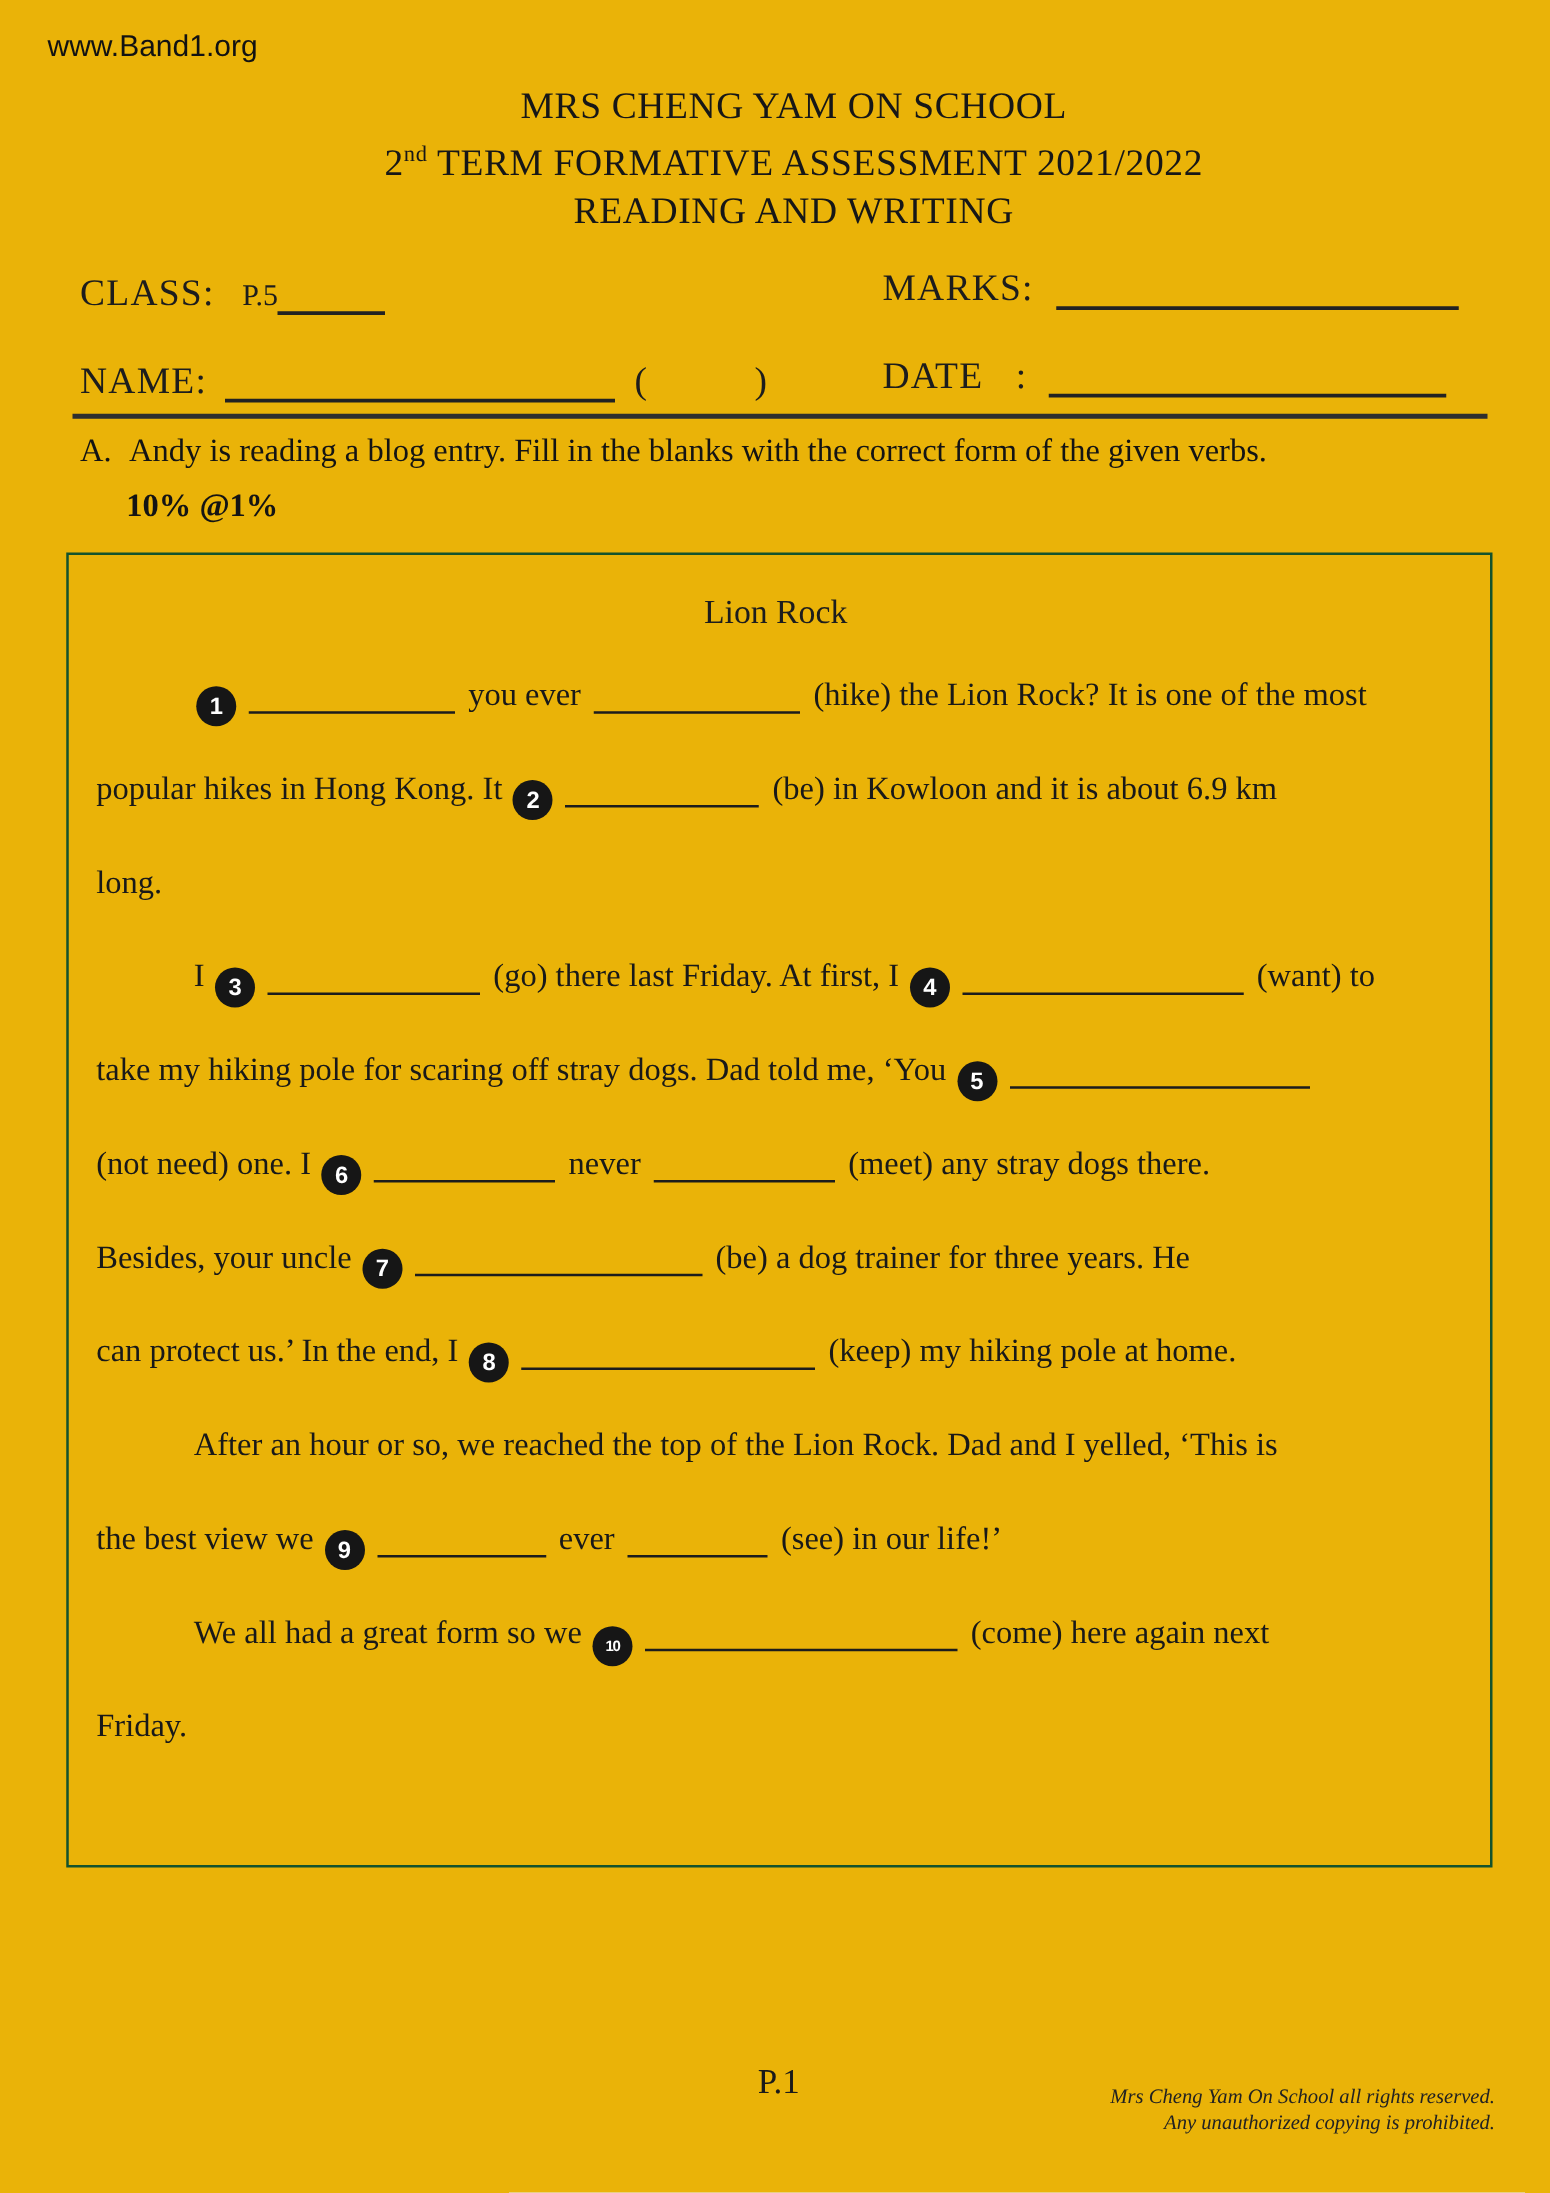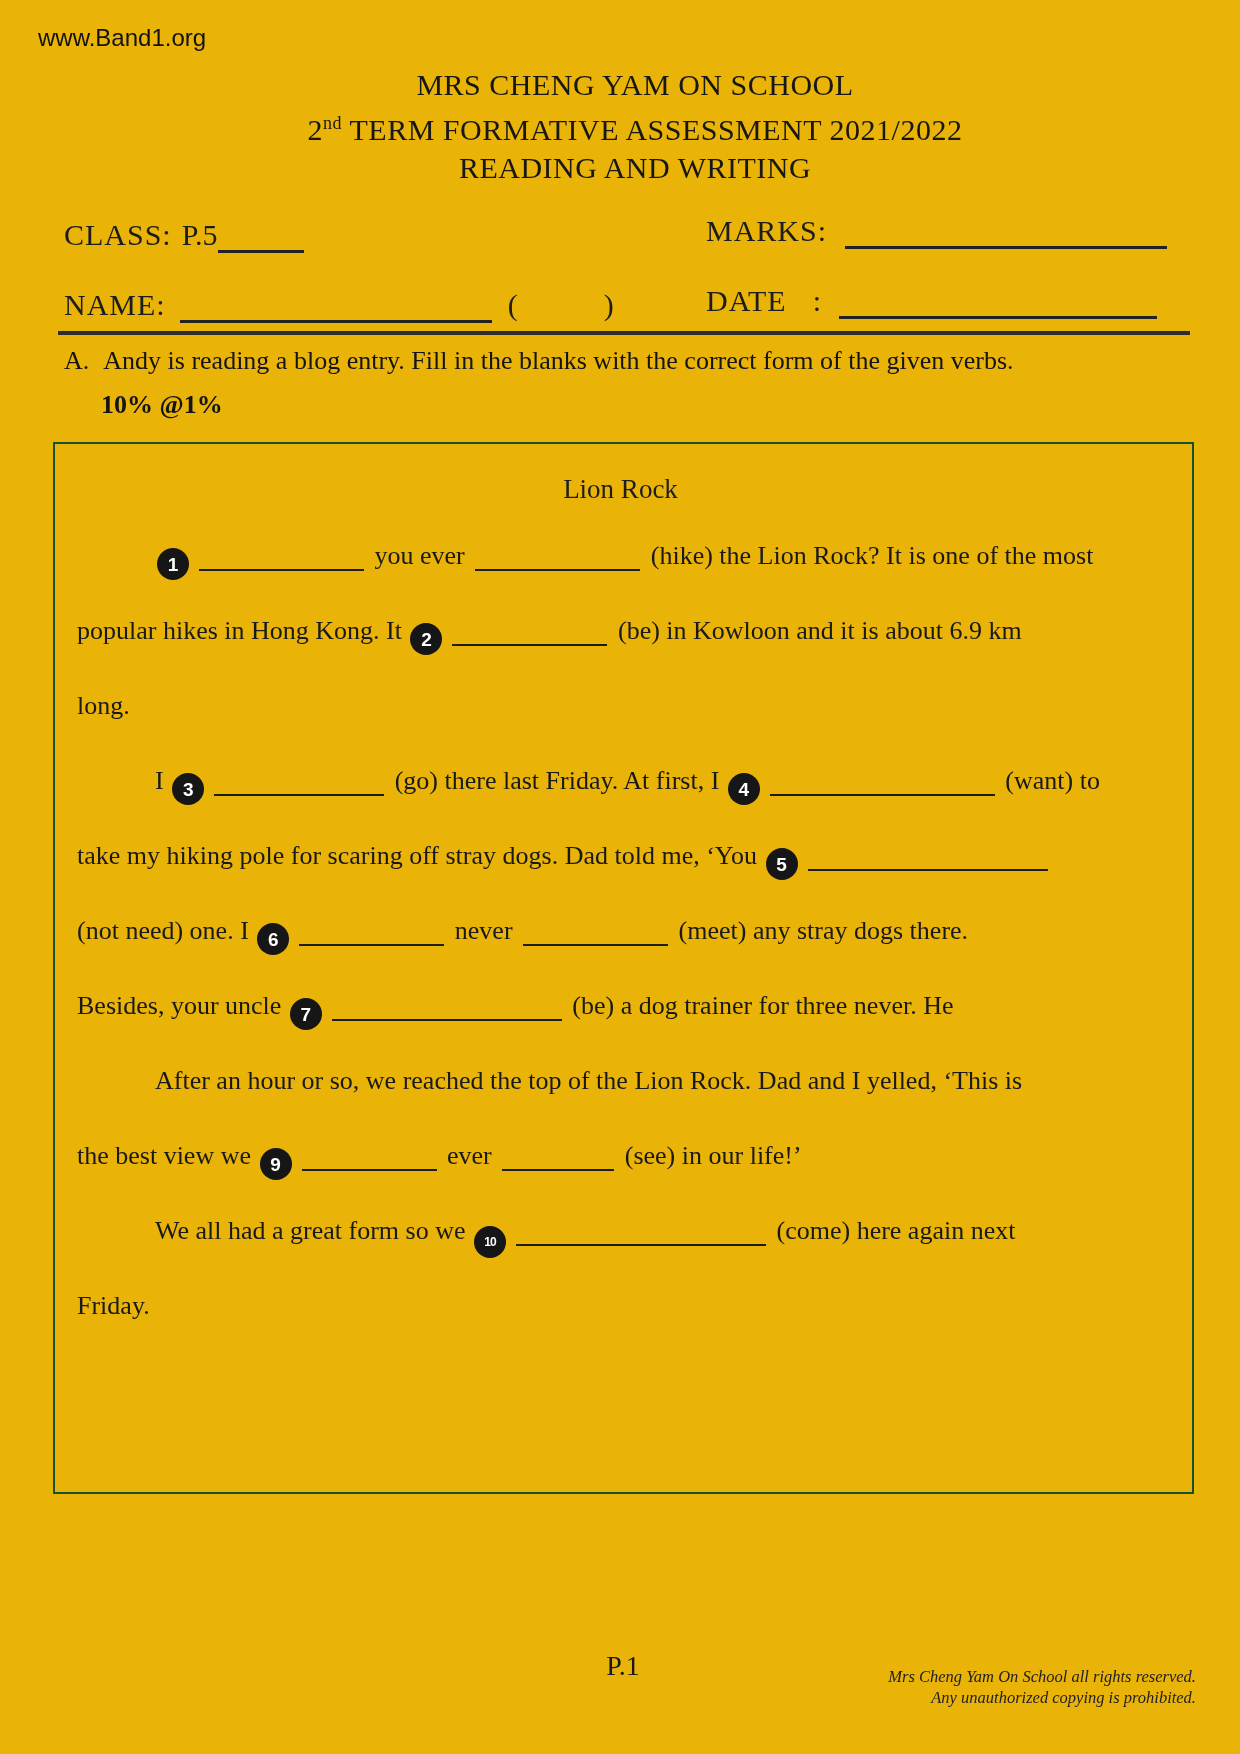--- a/index.html
+++ b/index.html
@@ -27,21 +27,21 @@
   .title-block sup{font-size:18px;}
   
   .info-label{font-size:30px;letter-spacing:1px;}
   .uline{
     display:inline-block;
     border-bottom:3px solid #222;
     height:24px;
     vertical-align:-8px;
   }
   .row-class{position:absolute;left:64px;top:218px;}
-  .row-class .value{margin-left:10px;font-size:30px;}
+  .row-class .value{margin-left:22px;font-size:24px;}
   .uline-class{width:86px;}
   .row-marks{position:absolute;left:706px;top:214px;}
   .uline-marks{width:322px;margin-left:18px;}
   .row-name{position:absolute;left:64px;top:288px;}
   .uline-name{width:312px;margin-left:14px;}
   .paren{font-size:30px;}
   .paren-open{margin-left:16px;}
   .paren-gap{display:inline-block;width:86px;}
   .row-date{position:absolute;left:706px;top:284px;}
   .row-date .colon{margin-left:26px;font-size:30px;}
@@ -151,21 +151,22 @@
 
   <div class="passage-box">
     <div class="passage-title">Lion Rock</div>
     <div>
         <div class="pline indent"><span class="badge">1</span><span class="blank" style="width: 165px;"></span><span class="ptext"> you ever </span><span class="blank" style="width: 165px;"></span><span class="ptext"> (hike) the Lion Rock? It is one of the most</span></div>
         <div class="pline"><span class="ptext">popular hikes in Hong Kong. It </span><span class="badge">2</span><span class="blank" style="width: 155px;"></span><span class="ptext"> (be) in Kowloon and it is about 6.9 km</span></div>
         <div class="pline"><span class="ptext">long.</span></div>
         <div class="pline indent"><span class="ptext">I </span><span class="badge">3</span><span class="blank" style="width: 170px;"></span><span class="ptext"> (go) there last Friday. At first, I </span><span class="badge">4</span><span class="blank" style="width: 225px;"></span><span class="ptext"> (want) to</span></div>
         <div class="pline"><span class="ptext">take my hiking pole for scaring off stray dogs. Dad told me, ‘You </span><span class="badge">5</span><span class="blank" style="width: 240px;"></span></div>
         <div class="pline"><span class="ptext">(not need) one. I </span><span class="badge">6</span><span class="blank" style="width: 145px;"></span><span class="ptext"> never </span><span class="blank" style="width: 145px;"></span><span class="ptext"> (meet) any stray dogs there.</span></div>
-        <div class="pline"><span class="ptext">Besides, your uncle </span><span class="badge">7</span><span class="blank" style="width: 230px;"></span><span class="ptext"> (be) a dog trainer for three never. He</span></div>
+        <div class="pline"><span class="ptext">Besides, your uncle </span><span class="badge">7</span><span class="blank" style="width: 230px;"></span><span class="ptext"> (be) a dog trainer for three years. He</span></div>
+        <div class="pline"><span class="ptext">can protect us.’ In the end, I </span><span class="badge">8</span><span class="blank" style="width: 235px;"></span><span class="ptext"> (keep) my hiking pole at home.</span></div>
         <div class="pline indent"><span class="ptext">After an hour or so, we reached the top of the Lion Rock. Dad and I yelled, ‘This is</span></div>
         <div class="pline"><span class="ptext">the best view we </span><span class="badge">9</span><span class="blank" style="width: 135px;"></span><span class="ptext"> ever </span><span class="blank" style="width: 112px;"></span><span class="ptext"> (see) in our life!’</span></div>
         <div class="pline indent"><span class="ptext">We all had a great form so we </span><span class="badge wide">10</span><span class="blank" style="width: 250px;"></span><span class="ptext"> (come) here again next</span></div>
         <div class="pline"><span class="ptext">Friday.</span></div>
       </div>
   </div>
 
   <div class="page-number"><span class="pn-inner">P.1</span></div>
 
   <div class="footer-rights">

